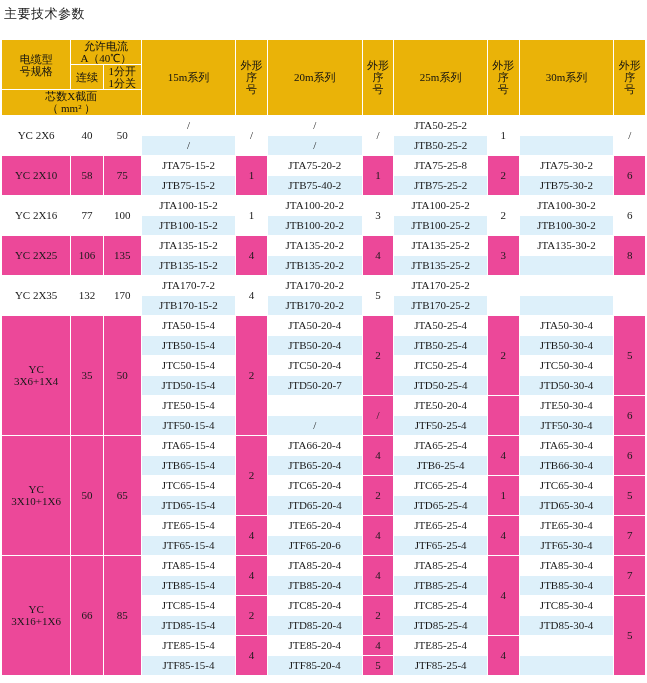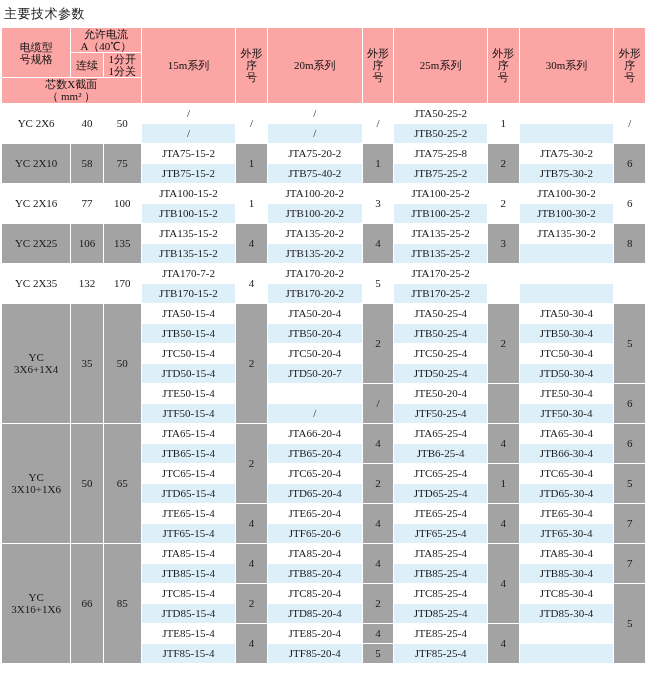--- a/index.html
+++ b/index.html
@@ -11,55 +11,55 @@
     width: 647px;
     height: 683px;
     font-family: "Liberation Serif", serif;
     color: #1a1a1a;
     overflow: hidden;
   }
   #title {
     font-family: "Liberation Sans", sans-serif;
     font-size: 13px;
     color: #222;
-    padding: 5px 0 4px 4px;
+    padding: 5px 0 16px 4px;
     letter-spacing: 0.5px;
   }
   table.spec {
     border-collapse: collapse;
     table-layout: fixed;
     width: 645px;
     margin-left: 1px;
   }
   table.spec td, table.spec th {
     border: 1px solid #ffffff;
     padding: 0;
     text-align: center;
     vertical-align: middle;
     font-size: 11px;
     line-height: 1.1;
     font-family: "Liberation Serif", serif;
   }
   .hdr {
-    background: #fca5a5;
+    background: #eab308;
     font-family: "Liberation Sans", sans-serif;
     font-size: 11.5px;
     color: #111;
     padding: 2px 1px;
   }
   .cell-light {
     background: #ddf0fa;
     height: 19px;
   }
   .cell-white {
     background: #ffffff;
     height: 19px;
   }
   .grp-dark {
-    background: #a3a3a3;
+    background: #ec4899;
   }
   .code {
     font-family: "Liberation Serif", serif;
     font-size: 11px;
     letter-spacing: 0px;
     white-space: nowrap;
   }
   .num {
     font-family: "Liberation Serif", serif;
     font-size: 11.5px;

